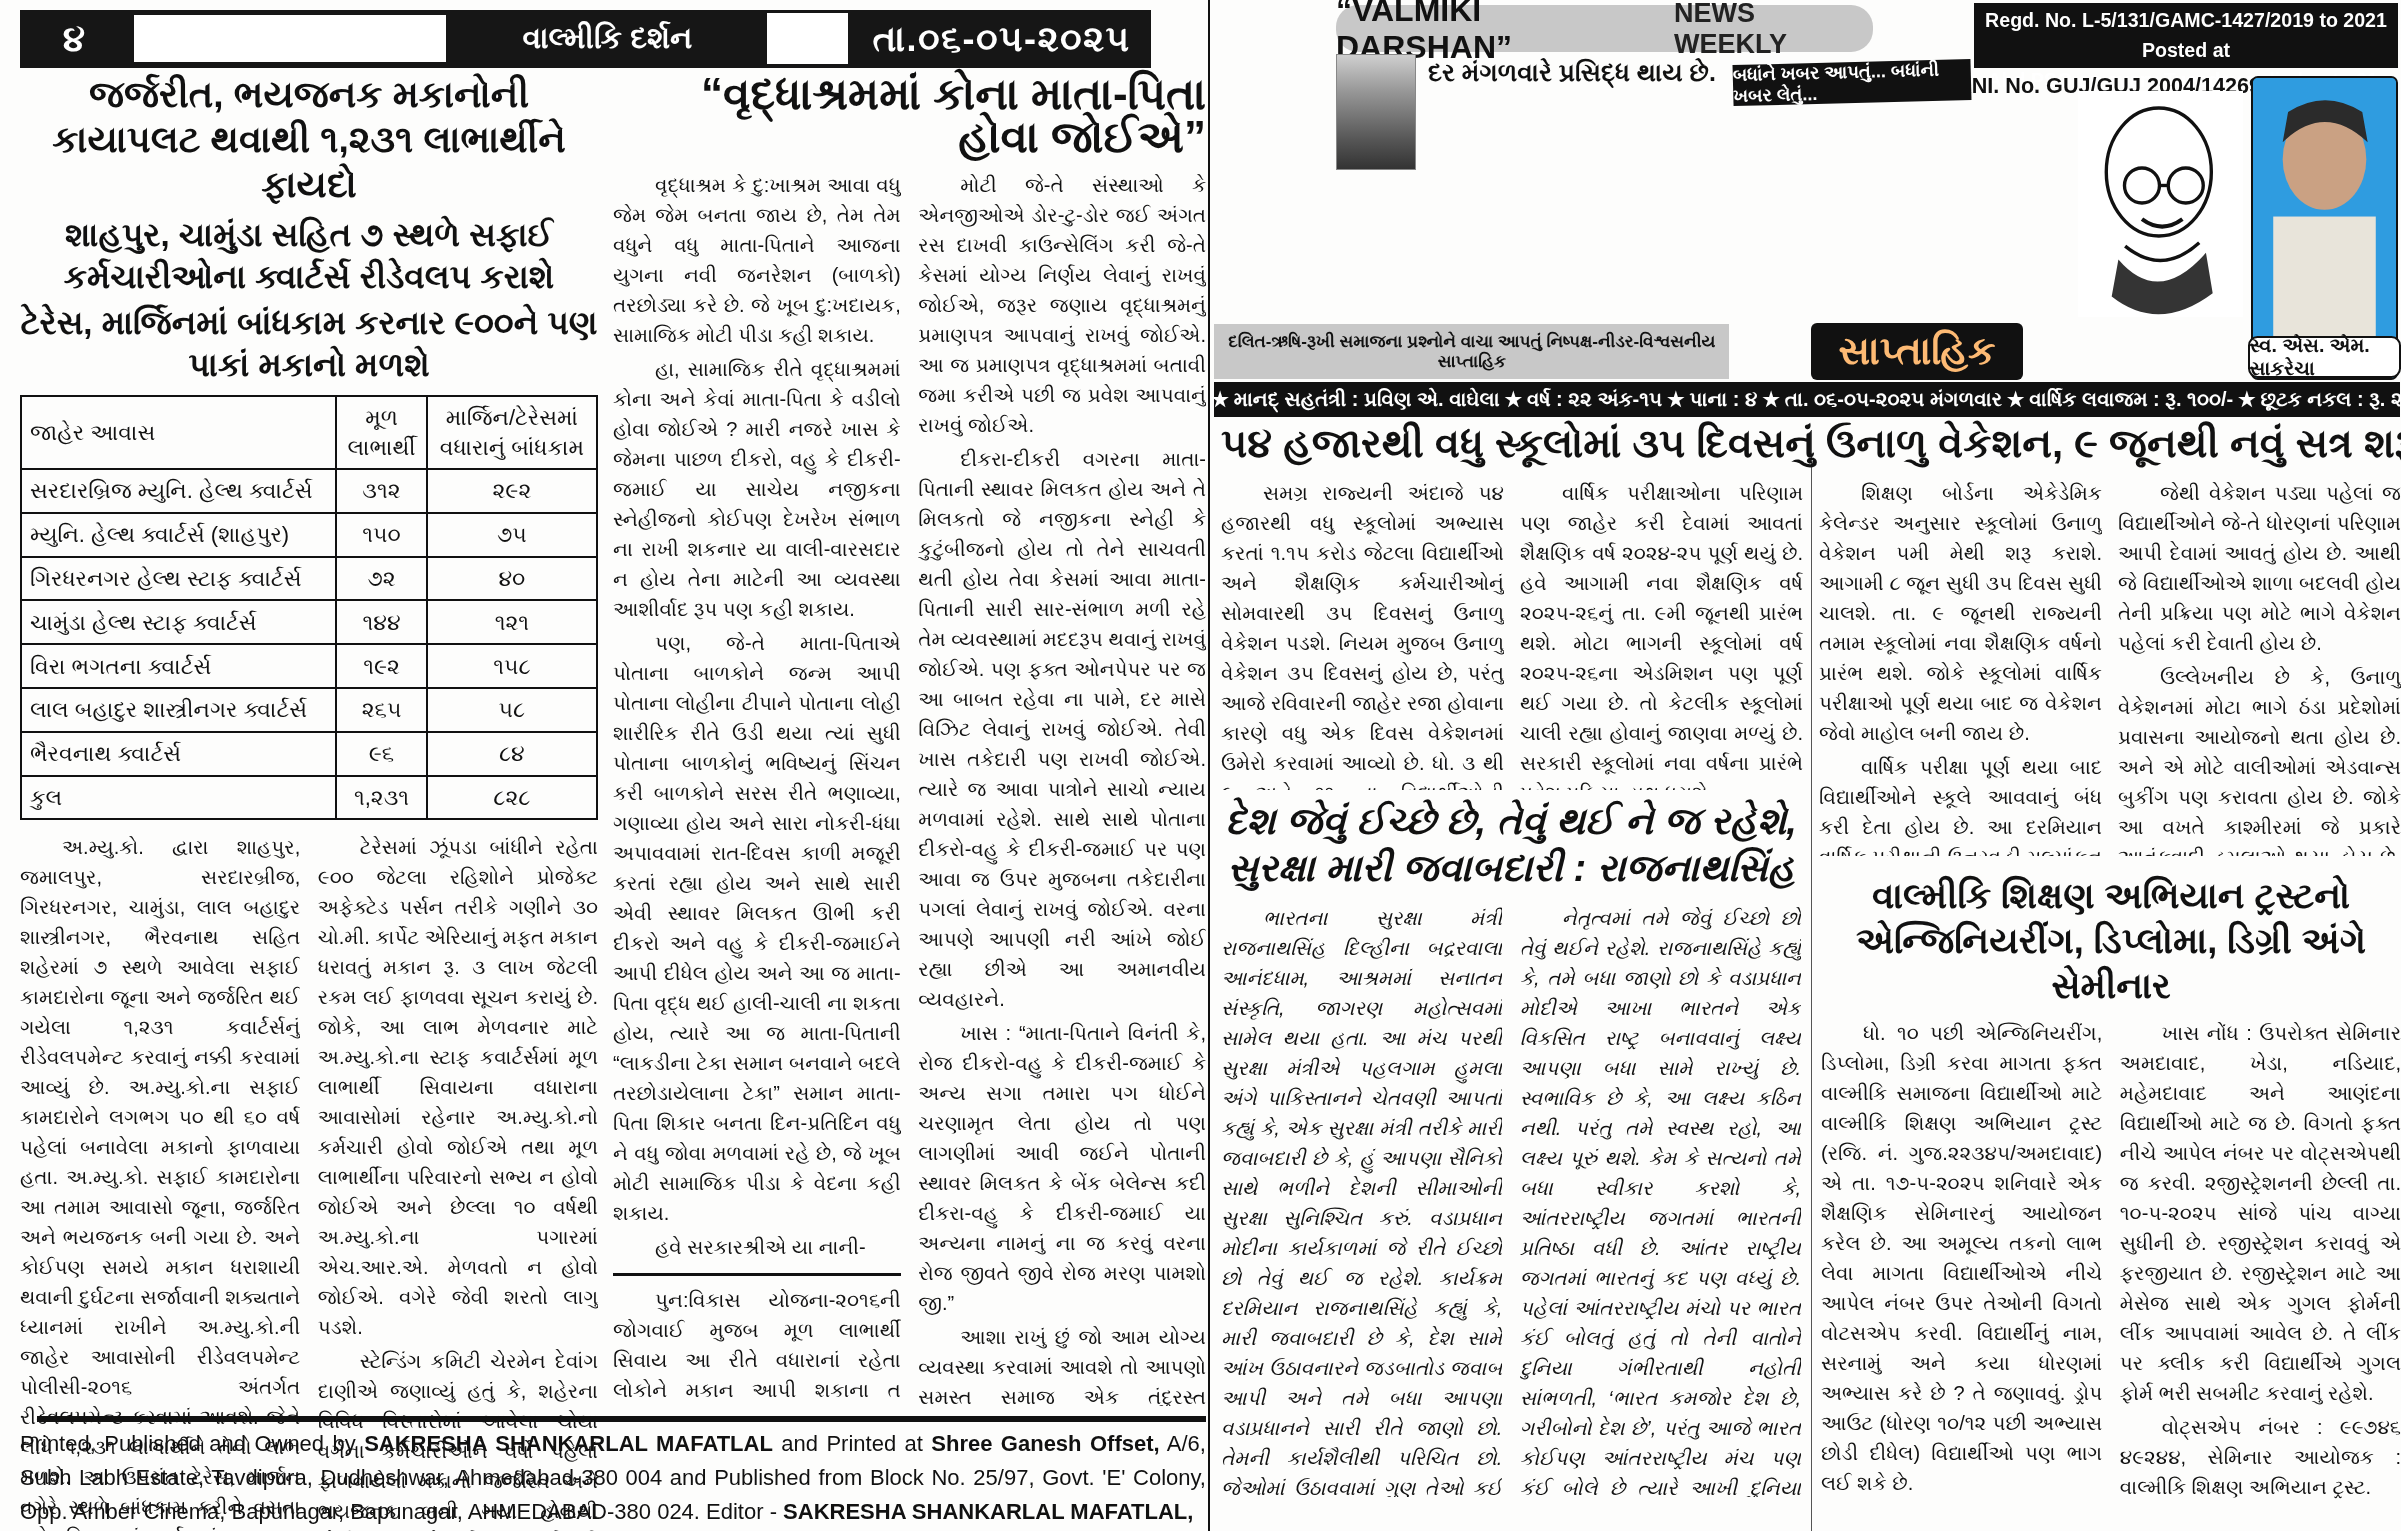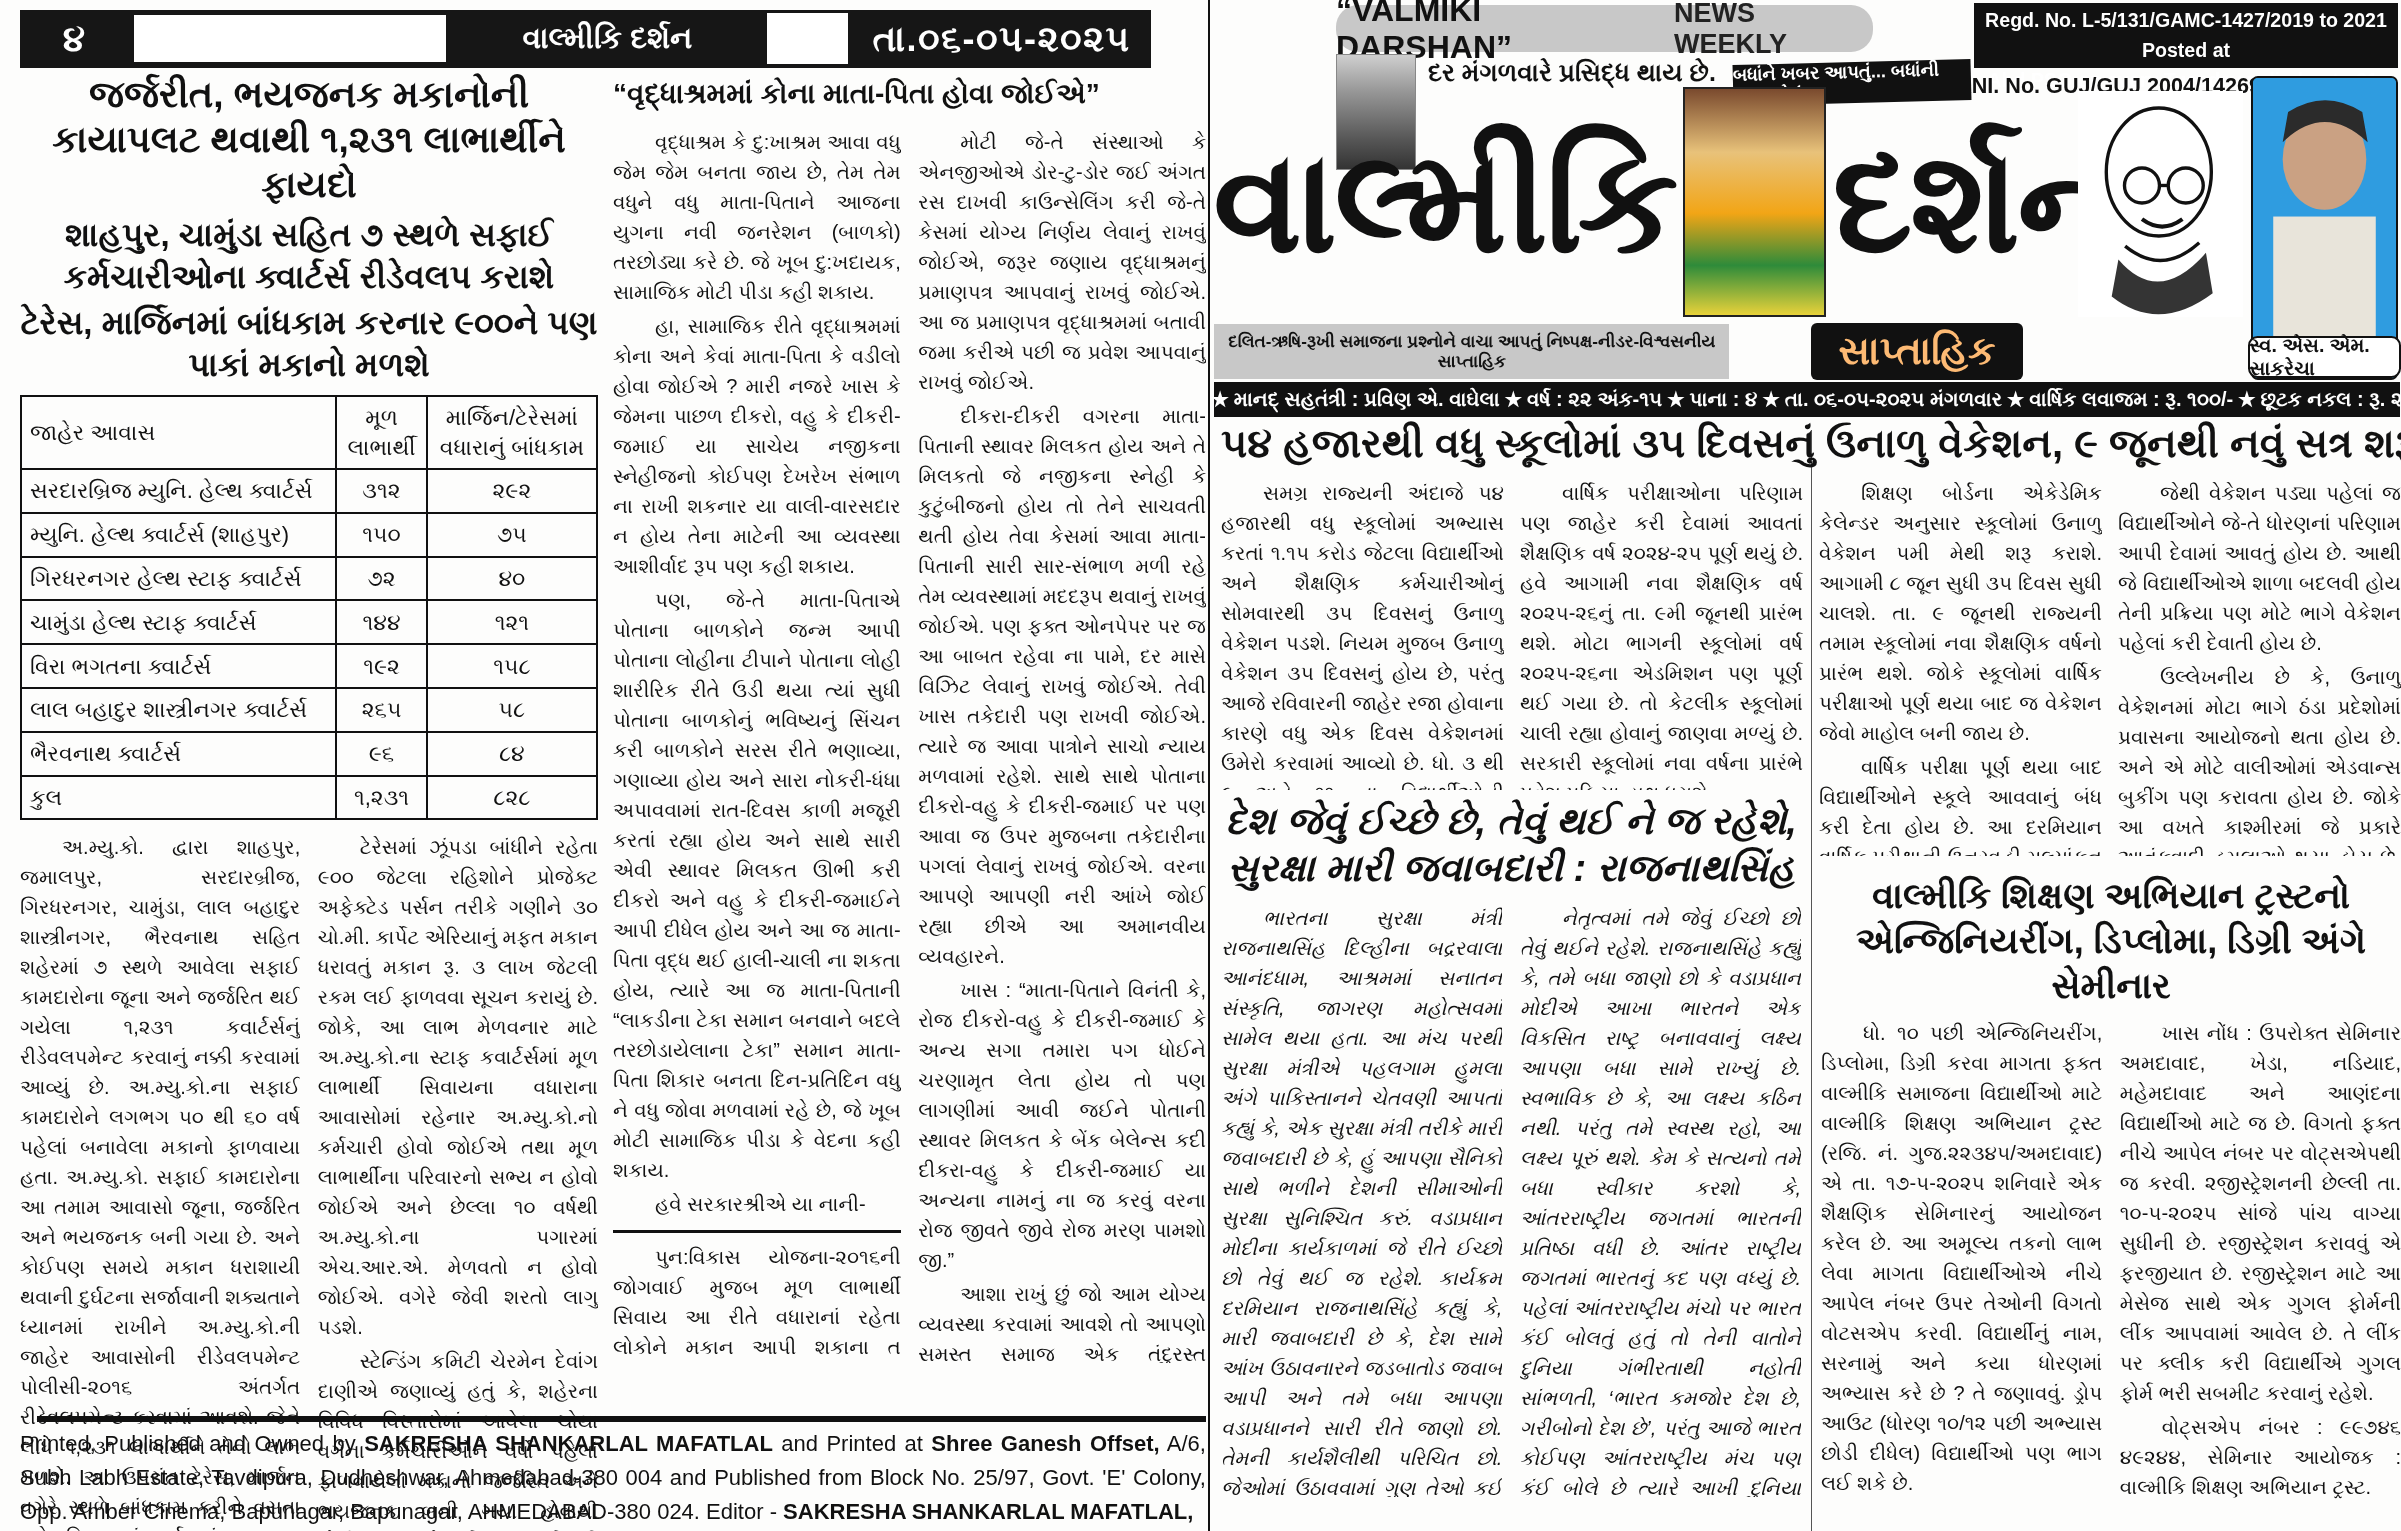--- a/index.html
+++ b/index.html
@@ -24,21 +24,21 @@
   .a1 .hl{font-size:37px;line-height:45px;font-weight:bold;text-align:center;margin:0 0 6.8px 0;}
   .a1 .sub{font-size:33px;line-height:42px;font-weight:bold;text-align:center;margin:4px 0;}
   table.qtable{border-collapse:collapse;width:100%;margin:9.5px 0 12px 0;}
   table.qtable th,table.qtable td{border:2px solid #111;font-size:22px;padding:5.4px 8px;}
   table.qtable th{font-weight:normal;text-align:left;line-height:30px;}
   table.qtable th.c,table.qtable td.c{text-align:center;}
   table.qtable td{line-height:31px;}
   .a1 .cols{height:706px;}
   
   .a2{position:absolute;left:613px;top:72px;width:593px;height:1342px;}
-  .a2 .hl{font-size:28px;line-height:43px;font-weight:bold;text-align:left;margin:0 0 12px 0;}
+  .a2 .hl{font-size:44px;line-height:43px;font-weight:bold;text-align:right;margin:0 0 12px 0;}
   .a2 .cols{height:1236px;}
   .cont-rule{border:none;border-top:3.4px solid #111;margin:10.8px 0 9.5px 0;}
   
   .vline1{position:absolute;left:1208px;top:0;width:2px;height:1531px;background:#111;}
   .vline2{position:absolute;left:1811px;top:430px;width:1.4px;height:1102px;background:#555;}
   
   .mast{position:absolute;left:1213px;top:0;width:1189px;height:417px;}
   .pill{position:absolute;left:123px;top:5.4px;width:537px;height:47px;background:#c8c8c8;
         border-radius:22px;display:flex;align-items:center;justify-content:center;gap:12px;}
   .pill .t1{font-size:32px;font-weight:bold;}
@@ -212,25 +212,20 @@
       <span class="t2">NEWS WEEKLY</span>
     </div>
     <div class="regd">
       <span>Regd. No. L-5/131/GAMC-1427/2019 to 2021 Posted at</span><br>
       <span>Ahd.PSO on every Tuesday valied upto 31-12-2021</span>
     </div>
     <div class="rni">RNI. No.  GUJ/GUJ 2004/14269</div>
     <div class="ambedkar"></div>
     <div class="pubnote">દર મંગળવારે પ્રસિદ્ધ થાય છે.</div>
     <div class="slogan">બધાંને ખબર આપતું... બધાંની ખબર લેતું...</div>
-    <div class="bigtitle">
-      <span class="w">વાલ્મીકિ</span>
-      <span class="valmiki-img"></span>
-      <span class="w">દર્શન</span>
-    </div>
     <div class="gandhi">
       <svg width="165" height="226" viewBox="0 0 245 335" xmlns="http://www.w3.org/2000/svg">
         <ellipse cx="120" cy="120" rx="78" ry="95" fill="none" stroke="#111" stroke-width="5"></ellipse>
         <circle cx="95" cy="140" r="26" fill="none" stroke="#111" stroke-width="5"></circle>
         <circle cx="160" cy="140" r="26" fill="none" stroke="#111" stroke-width="5"></circle>
         <line x1="121" y1="140" x2="134" y2="140" stroke="#111" stroke-width="5"></line>
         <path d="M95 190 q 30 22 60 0" fill="none" stroke="#111" stroke-width="6"></path>
         <path d="M70 230 q 55 45 110 -5" fill="none" stroke="#111" stroke-width="5"></path>
         <path d="M60 250 q 60 70 130 -10 l 10 60 q -80 60 -150 5 z" fill="#111" opacity="0.85"></path>
       </svg>

